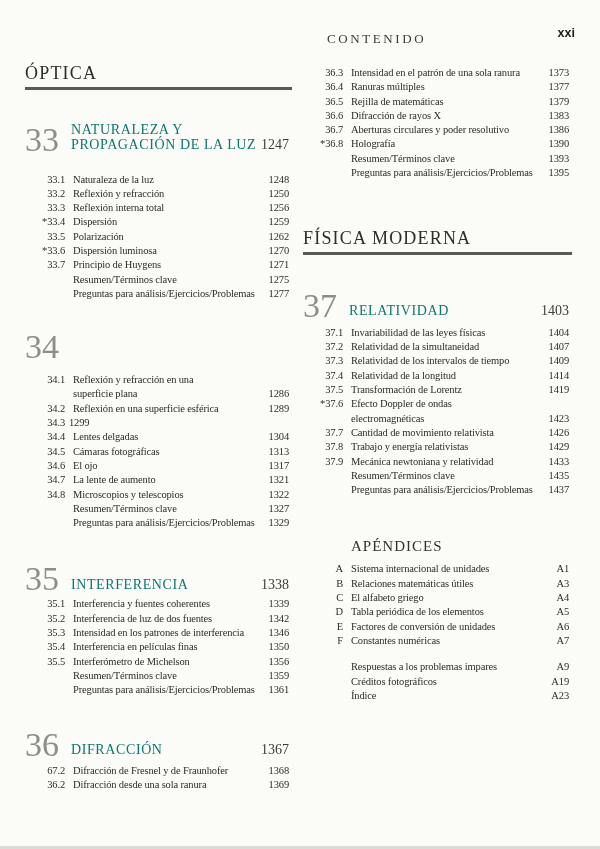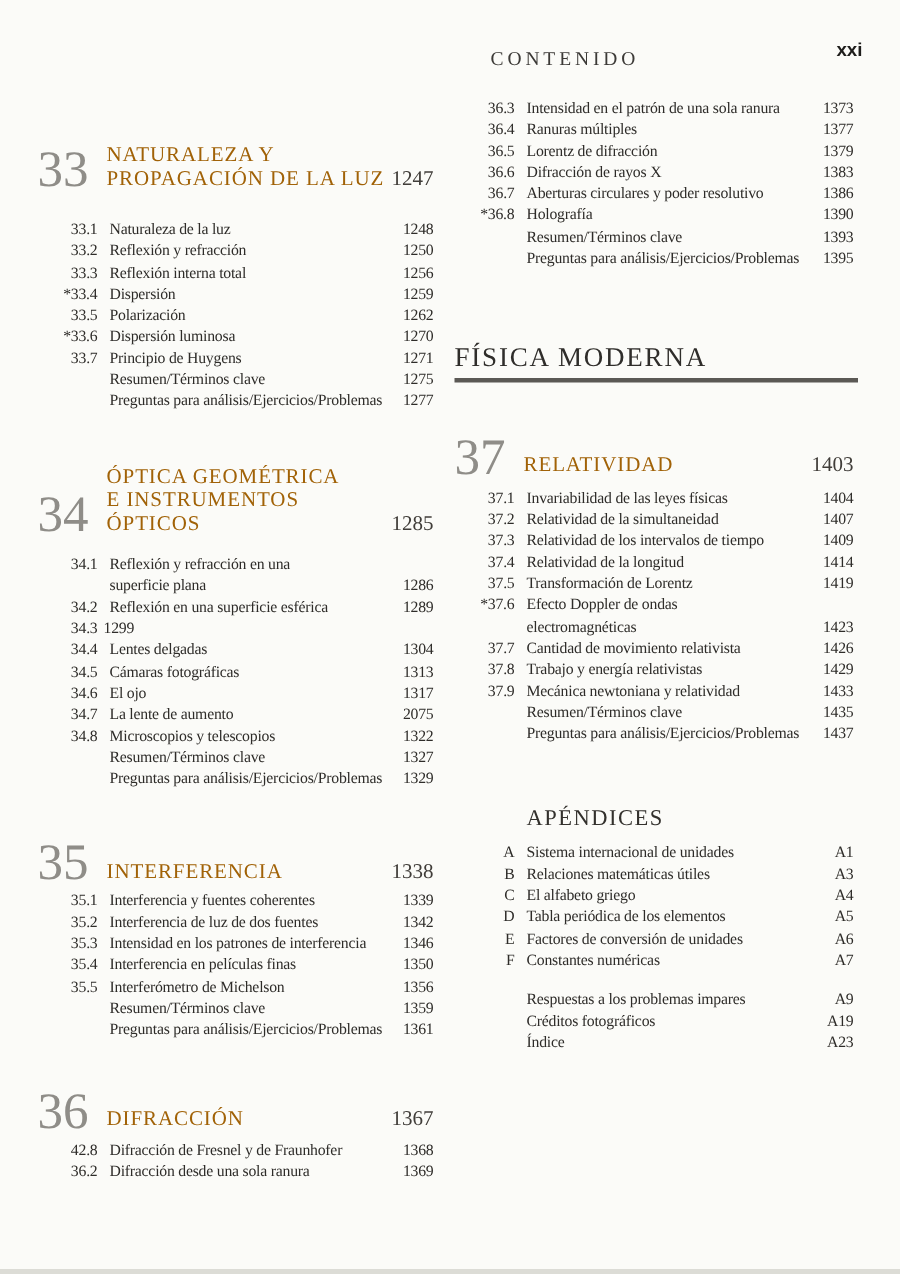--- a/index.html
+++ b/index.html
@@ -35,21 +35,21 @@
   .col-left .chapter:nth-of-type(3){margin-top:36px;}
   .col-left .chapter:nth-of-type(4){margin-top:34px;}
   .col-right .chapter{margin-top:38px;}
   .ch-head{display:flex; align-items:flex-end;}
   .ch-num{
     flex:0 0 46px; font-size:34px; line-height:26px; color:#8f8d88;
   }
   .ch-body{flex:1; position:relative; padding-top:2px; min-width:0;}
   .ch-title{
     display:block; font-size:14px; line-height:15.5px; letter-spacing:0.6px;
-    color:#a16207; white-space:pre; padding-right:44px; overflow:visible;
+    color:#0f766e; white-space:pre; padding-right:44px; overflow:visible;
   }
   .ch-page{
     position:absolute; right:0; bottom:0;
     font-size:14px; line-height:15.5px; color:#403d39;
   }
   
   .sections{margin-top:12px;}
   .col-left .chapter:nth-of-type(1) .sections{margin-top:20px;}
   .col-left .chapter:nth-of-type(2) .sections{margin-top:13px;}
   .col-left .chapter:nth-of-type(3) .sections{margin-top:5px;}
@@ -72,20 +72,24 @@
 </style>
 </head>
 <body>
 
 <div class="page">
 
   <span class="running-title">CONTENIDO</span>
   <span class="folio">xxi</span>
 
   <div class="col col-left">
+    <div class="part-head">
+      <div class="part-title">ÓPTICA</div>
+      <div class="part-rule"></div>
+    </div>
     <div class="chapters">
 
         <section class="chapter">
           <div class="ch-head">
             <span class="ch-num">33</span>
             <span class="ch-body">
               <span class="ch-title">NATURALEZA Y
 PROPAGACIÓN DE LA LUZ</span>
               <span class="ch-page">1247</span>
             </span>
@@ -144,26 +148,20 @@
                 <span class="r-num"></span>
                 <span class="r-title">Preguntas para análisis/Ejercicios/Problemas</span>
                 <span class="r-page">1277</span>
               </div>
             </div>
         </section>
 
         <section class="chapter">
           <div class="ch-head">
             <span class="ch-num">34</span>
-            <span class="ch-body">
-              <span class="ch-title">ÓPTICA GEOMÉTRICA
-E INSTRUMENTOS
-ÓPTICOS</span>
-              <span class="ch-page">1285</span>
-            </span>
           </div>
           <div class="sections">
 
               <div class="row">
                 <span class="r-num">34.1</span>
                 <span class="r-title">Reflexión y refracción en una
 superficie plana</span>
                 <span class="r-page">1286</span>
               </div>
 
@@ -192,21 +190,21 @@
 
               <div class="row">
                 <span class="r-num">34.6</span>
                 <span class="r-title">El ojo</span>
                 <span class="r-page">1317</span>
               </div>
 
               <div class="row">
                 <span class="r-num">34.7</span>
                 <span class="r-title">La lente de aumento</span>
-                <span class="r-page">2075</span>
+                <span class="r-page">1321</span>
               </div>
 
               <div class="row">
                 <span class="r-num">34.8</span>
                 <span class="r-title">Microscopios y telescopios</span>
                 <span class="r-page">1322</span>
               </div>
 
               <div class="row">
                 <span class="r-num"></span>
@@ -280,21 +278,21 @@
           <div class="ch-head">
             <span class="ch-num">36</span>
             <span class="ch-body">
               <span class="ch-title">DIFRACCIÓN</span>
               <span class="ch-page">1367</span>
             </span>
           </div>
           <div class="sections">
 
               <div class="row">
-                <span class="r-num">42.8</span>
+                <span class="r-num">67.2</span>
                 <span class="r-title">Difracción de Fresnel y de Fraunhofer</span>
                 <span class="r-page">1368</span>
               </div>
 
               <div class="row">
                 <span class="r-num">36.2</span>
                 <span class="r-title">Difracción desde una sola ranura</span>
                 <span class="r-page">1369</span>
               </div>
             </div>
@@ -312,21 +310,21 @@
         </div>
 
         <div class="row">
           <span class="r-num">36.4</span>
           <span class="r-title">Ranuras múltiples</span>
           <span class="r-page">1377</span>
         </div>
 
         <div class="row">
           <span class="r-num">36.5</span>
-          <span class="r-title">Lorentz de difracción</span>
+          <span class="r-title">Rejilla de matemáticas</span>
           <span class="r-page">1379</span>
         </div>
 
         <div class="row">
           <span class="r-num">36.6</span>
           <span class="r-title">Difracción de rayos X</span>
           <span class="r-page">1383</span>
         </div>
 
         <div class="row">

